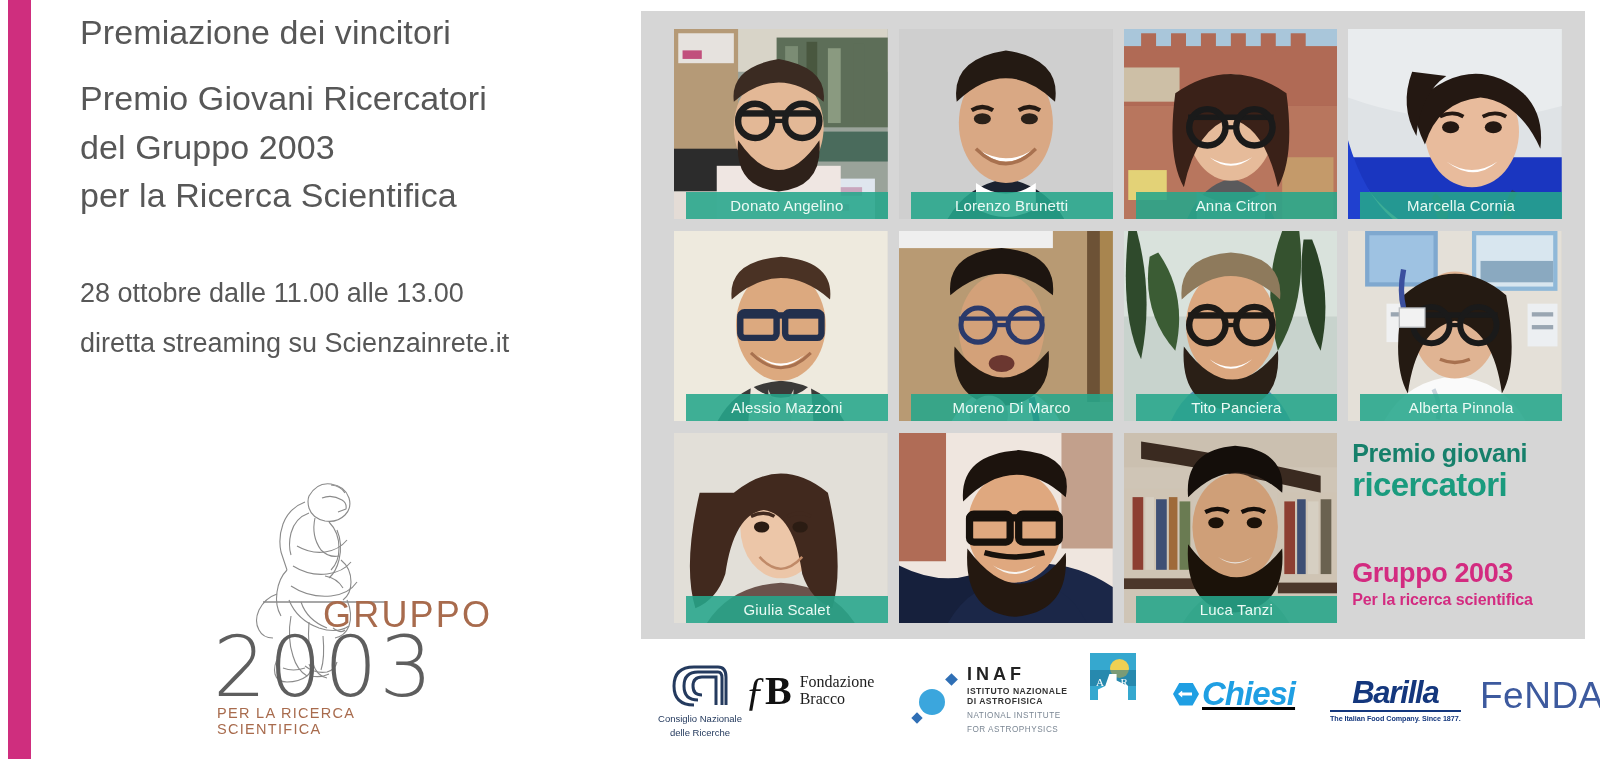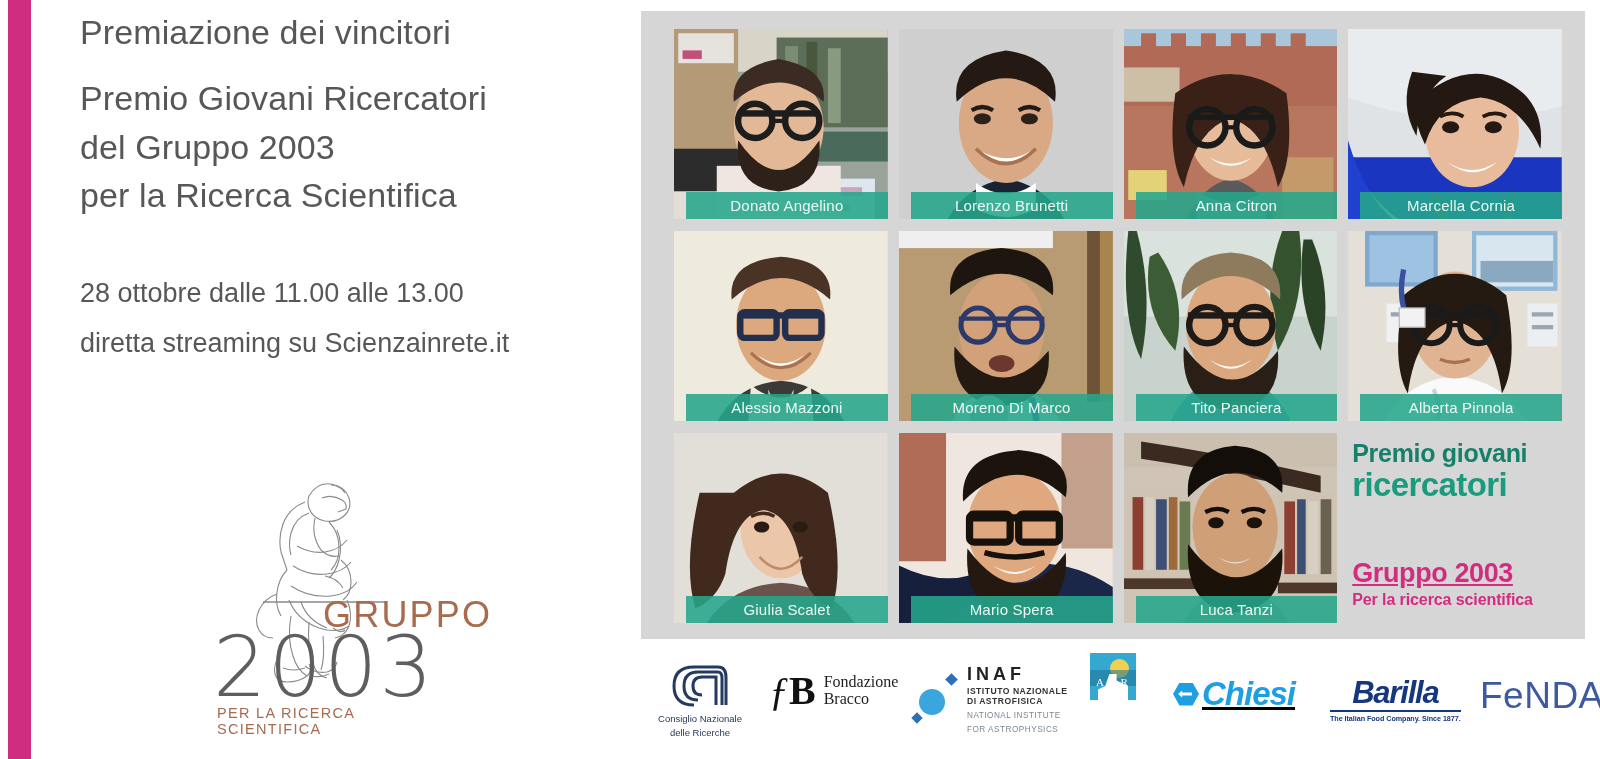--- a/index.html
+++ b/index.html
@@ -35,32 +35,32 @@
            display:flex;align-items:center;justify-content:center;}
   .namebar span{color:#eafaf4;font-size:15px;font-weight:400;letter-spacing:.2px;white-space:nowrap;}
 
   
   .promo{position:relative;background:transparent;}
   .promo .p1{position:absolute;left:4px;top:6px;color:#16806b;font-size:25px;font-weight:bold;
              font-family:"Liberation Sans",sans-serif;letter-spacing:-.3px;white-space:nowrap;}
   .promo .p2{position:absolute;left:4px;top:33px;color:#1a9b7e;font-size:33px;font-weight:bold;
              letter-spacing:-.6px;white-space:nowrap;}
   .promo .p3{position:absolute;left:4px;top:125px;color:#d32b80;font-size:27px;font-weight:bold;
-             letter-spacing:-.4px;white-space:nowrap;text-decoration:underline;}
+             letter-spacing:-.4px;white-space:nowrap;}
   .promo .p4{position:absolute;left:4px;top:158px;color:#d32b80;font-size:16px;font-weight:bold;
              letter-spacing:-.1px;white-space:nowrap;}
 
   
   .sponsors{position:absolute;left:625px;top:645px;width:960px;height:112px;}
   .sp{position:absolute;display:flex;align-items:center;}
 
   .cnr{left:15px;top:18px;width:120px;flex-direction:column;}
   .cnr .t{margin-top:3px;text-align:center;color:#243a5e;font-size:9.5px;line-height:1.45;font-family:"Liberation Sans",sans-serif;}
 
-  .bracco{left:120px;top:26px;margin-left:24px;}
+  .bracco{left:120px;top:26px;}
   .bracco .mark{font-family:"Liberation Serif",serif;font-style:italic;font-size:40px;color:#111;line-height:1;margin-right:8px;}
   .bracco .mark b{font-style:normal;}
   .bracco .t{font-family:"Liberation Serif",serif;font-size:16px;line-height:1.05;color:#1d1d1d;}
 
   .inaf{left:288px;top:18px;}
   .inaf .dots{position:relative;width:48px;height:52px;margin-right:6px;}
   .inaf .big{position:absolute;left:6px;top:16px;width:26px;height:26px;border-radius:50%;background:#3ba6dd;}
   .inaf .d1{position:absolute;left:34px;top:2px;width:9px;height:9px;background:#2f6fb5;transform:rotate(45deg);}
   .inaf .d2{position:absolute;left:0px;top:41px;width:8px;height:8px;background:#2f6fb5;transform:rotate(45deg);}
   .inaf .txt{line-height:1.25;}
@@ -394,23 +394,20 @@
           <path d="M18 100 q10-30 38-32 q28 2 36 32z" fill="#1b2748"></path>
           <ellipse cx="54" cy="44" rx="22" ry="26" fill="#dfa87f"></ellipse>
           <path d="M30 32 q24-24 48-2 q4-20-22-22 q-28 2-26 24z" fill="#1c130d"></path>
           <path d="M32 54 q24 32 46 2 q2 28 -24 30 q-24-2-22-32z" fill="#241810"></path>
           <rect x="32" y="38" width="44" height="3.4" fill="#17110c"></rect>
           <rect x="33" y="38" width="19" height="13" rx="2" fill="none" stroke="#17110c" stroke-width="3.4"></rect>
           <rect x="56" y="38" width="19" height="13" rx="2" fill="none" stroke="#17110c" stroke-width="3.4"></rect>
           <path d="M44 62 q10 8 20 0 q-10 6 -20 0z" fill="#f7f4f0"></path>
           <path d="M40 56 q14 4 28 0" stroke="#17110c" stroke-width="2.6" fill="none"></path>
         </svg>
-        <div class="namebar">
-          <span>Mario Spera</span>
-        </div>
       </div>
 
       <div class="cell">
         <svg class="photo" viewBox="0 0 100 100" preserveAspectRatio="none">
           <rect width="100" height="100" fill="#cfc5b6"></rect>
           <path d="M0 0 h100 v16 h-100z" fill="#cbc0b0"></path>
           <path d="M8 4 q40 6 84 16 l0 8 q-44-10-84-16z" fill="#3a2a20"></path>
           <rect x="0" y="26" width="32" height="44" fill="#cfc4b4"></rect>
           <rect x="4" y="30" width="5" height="34" fill="#8d3f32"></rect>
           <rect x="10" y="30" width="4" height="34" fill="#d6cfc2"></rect>

